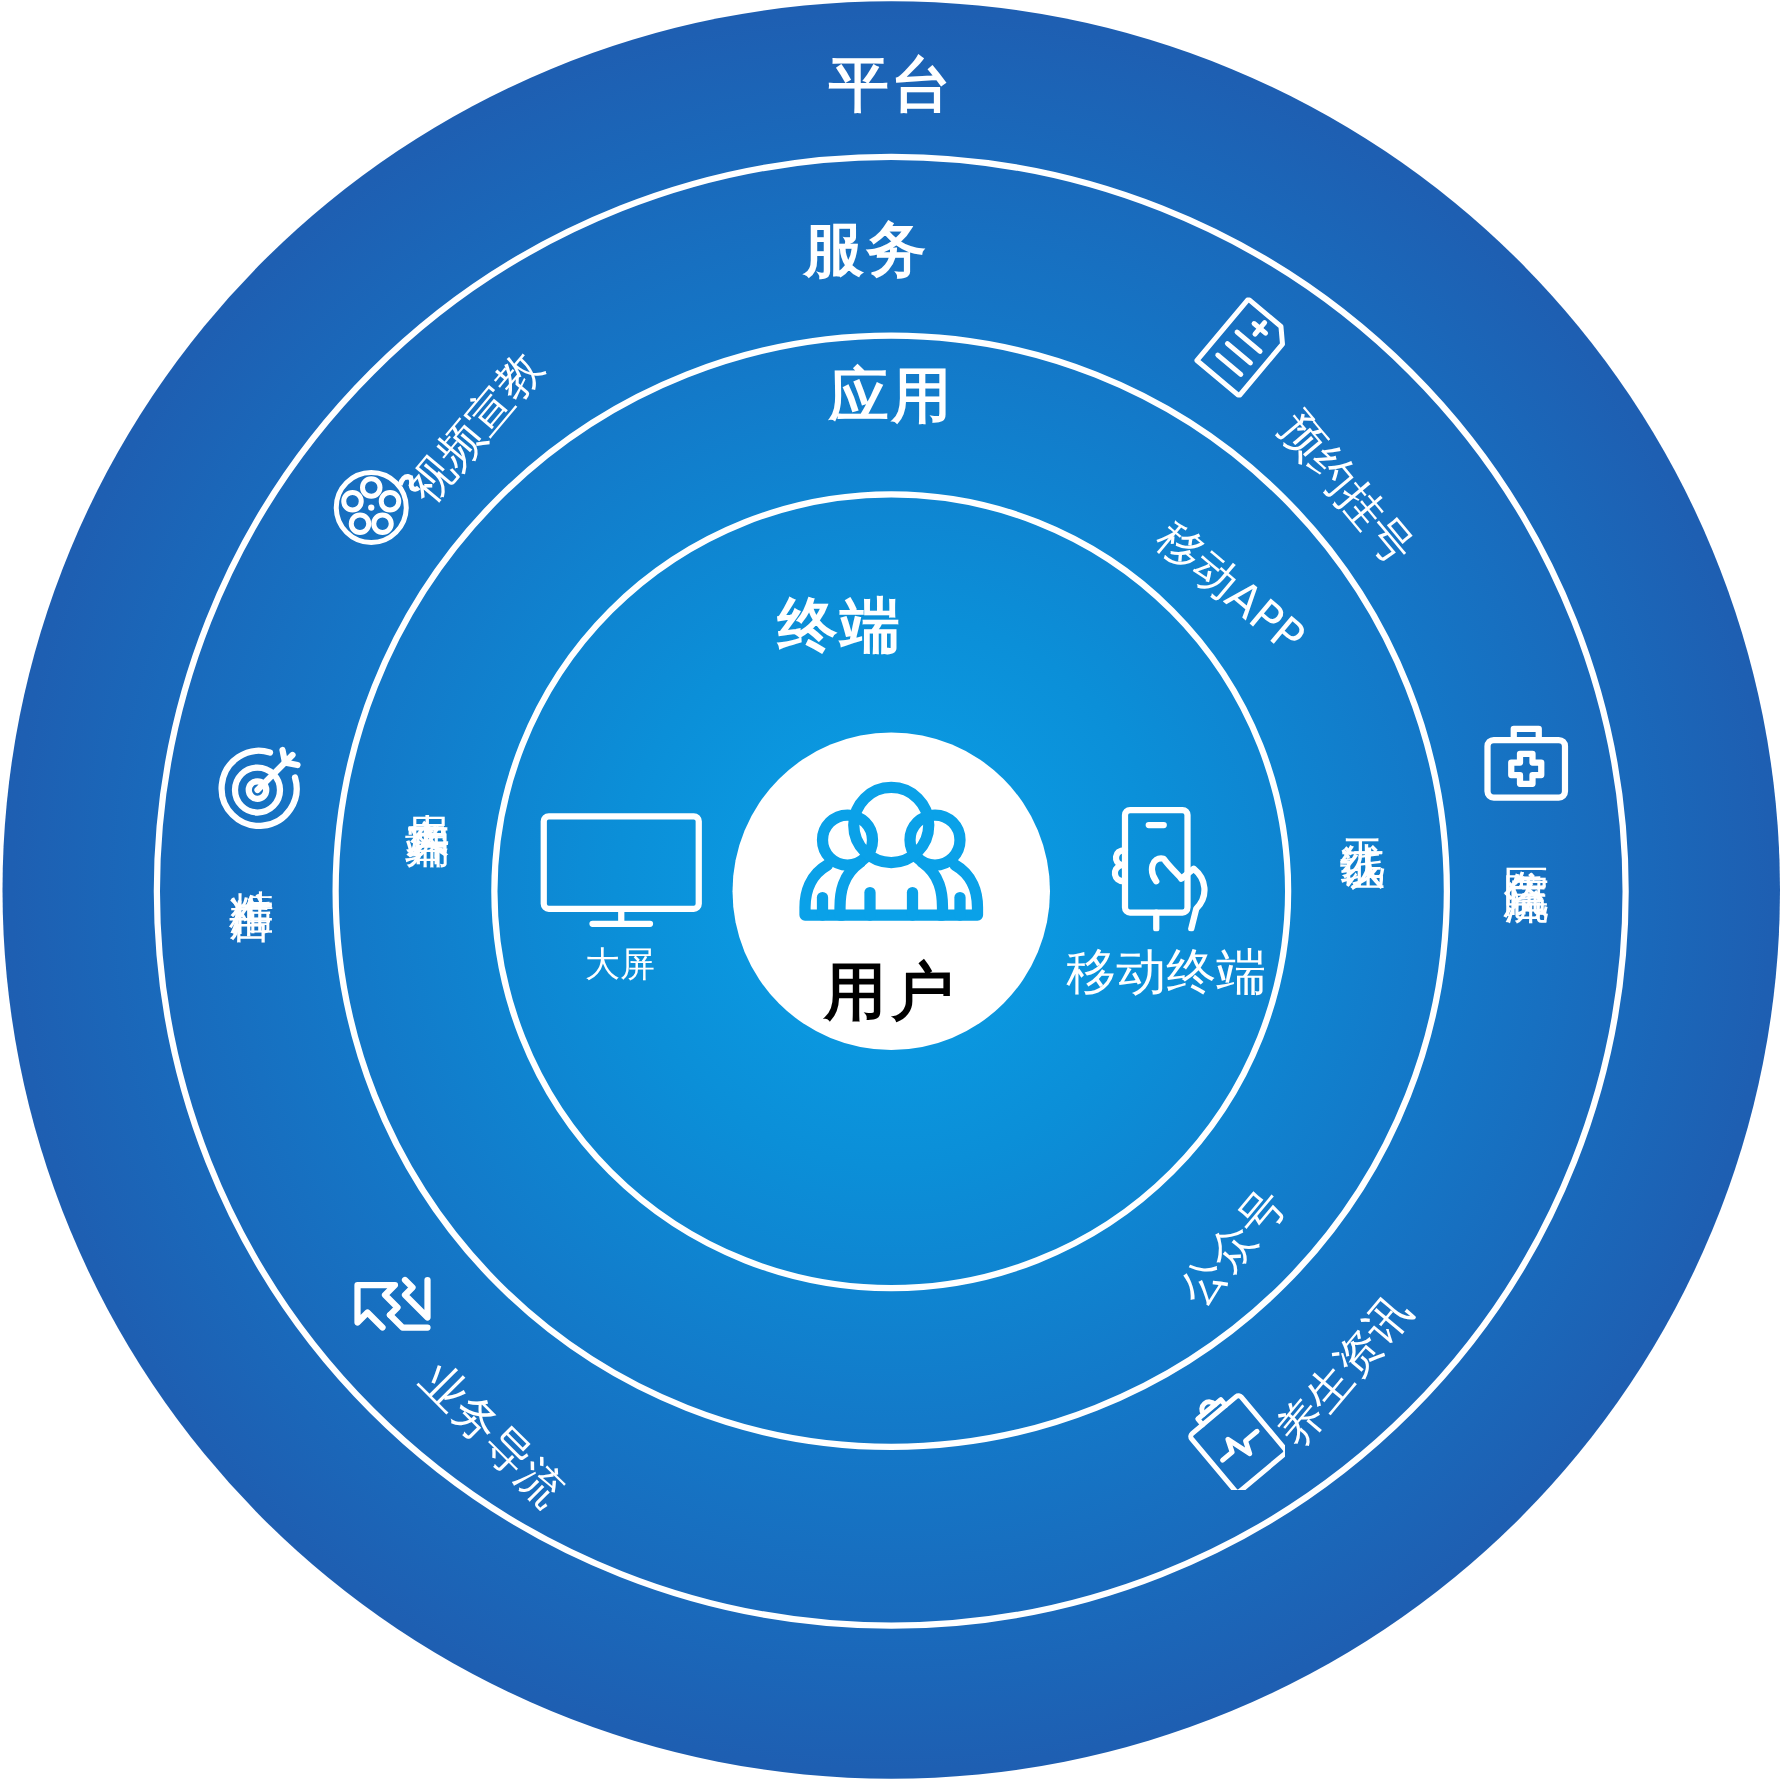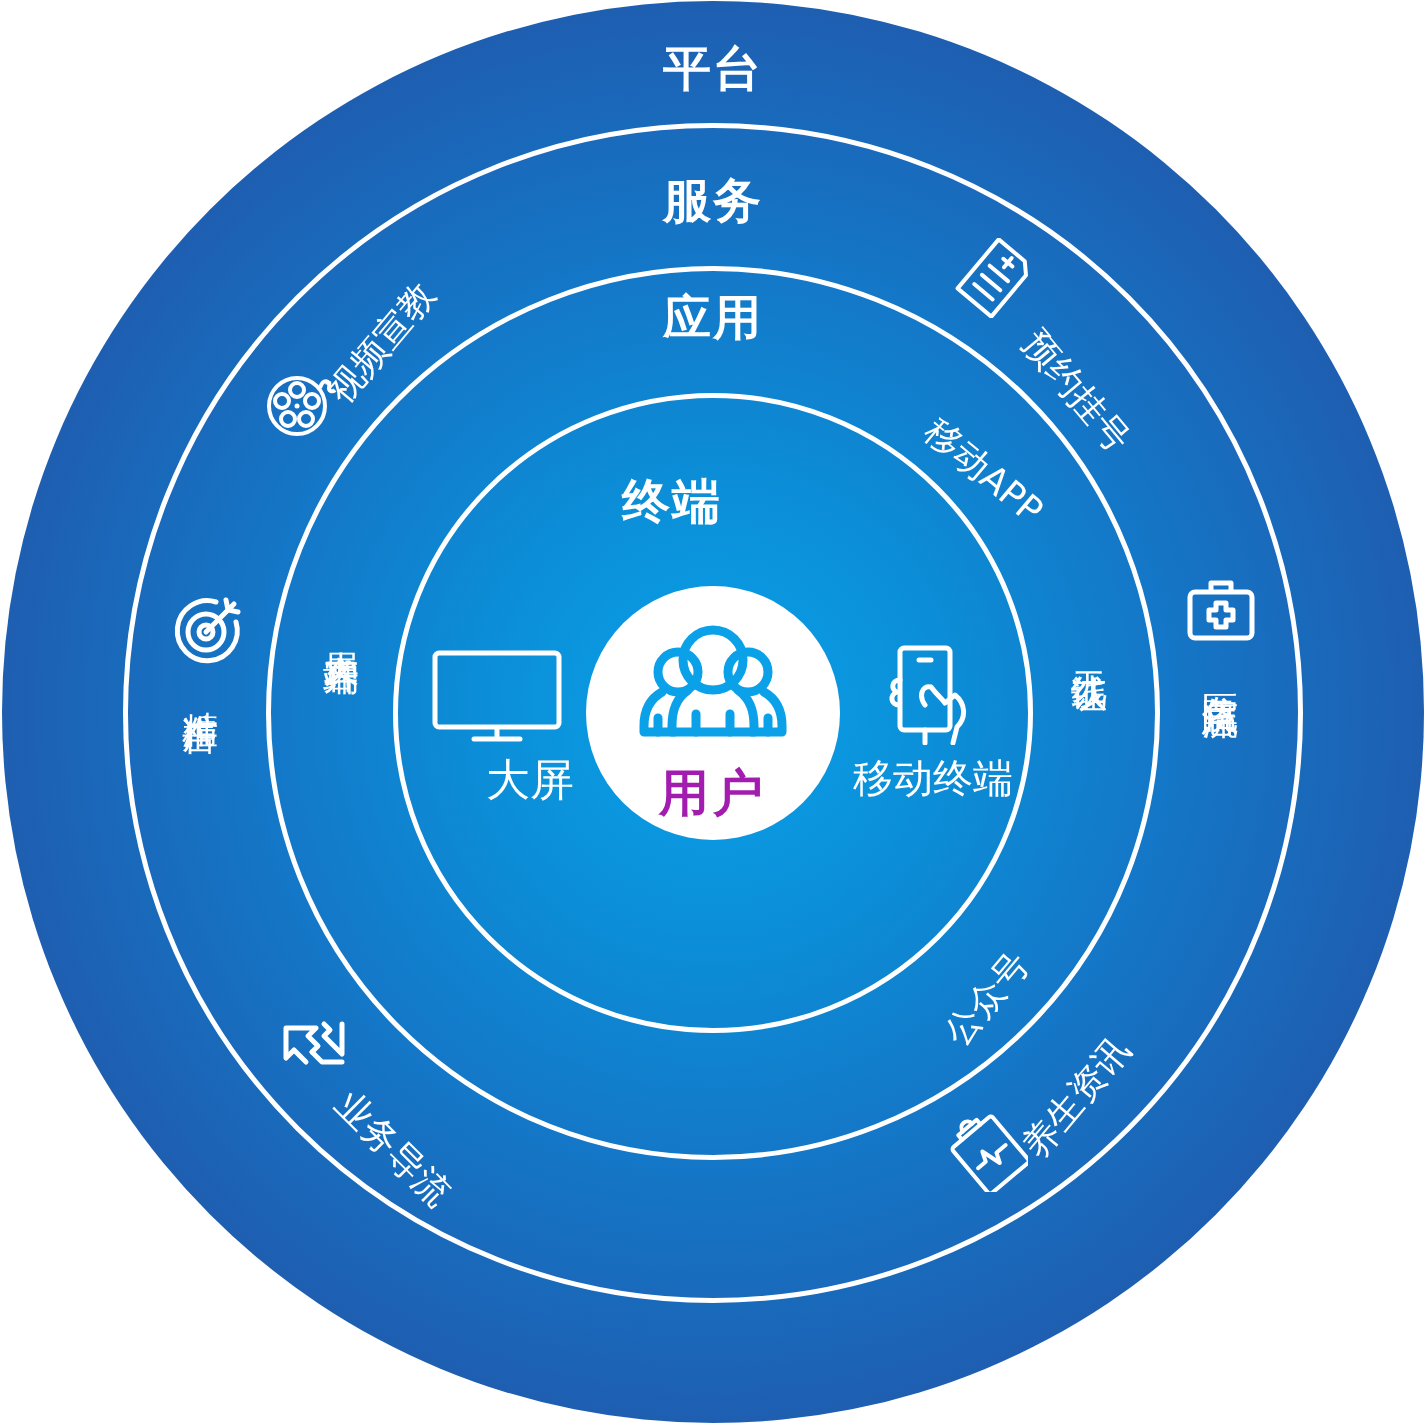--- a/index.html
+++ b/index.html
@@ -7,35 +7,35 @@
          font-family: "DejaVu Sans", "Liberation Sans", sans-serif; }
   .stage { position: absolute; left: 0; top: 0; width: 1282px; height: 1426px; }
   .disc { position: absolute; left: 2px; top: 1px; width: 1422px; height: 1422px; border-radius: 50%;
           background: radial-gradient(circle at 50% 50%, #0aa1e8 0%, #0b8fd8 22%, #1477c7 45%, #1e5fb2 70%, #2651a5 100%); }
   .ring { position: absolute; border: 5px solid #ffffff; border-radius: 50%; box-sizing: border-box; }
   .core { position: absolute; left: 586px; top: 586px; width: 254px; height: 254px; border-radius: 50%; background: #ffffff; }
   .lbl { position: absolute; color: #ffffff; white-space: nowrap; line-height: 1; }
   .layer { font-weight: bold; font-size: 48px; letter-spacing: 2px; transform: translateX(-50%); }
   .rot { font-size: 36px; transform-origin: 0 50%; }
   .vert { font-size: 36px; writing-mode: vertical-rl; text-orientation: upright; letter-spacing: 2px; }
-  .core-label { position: absolute; left: 713px; top: 760px; transform: translateX(-50%); font-size: 50px; font-weight: bold; color: #a21caf; letter-spacing: 4px; }
+  .core-label { position: absolute; left: 713px; top: 760px; transform: translateX(-50%); font-size: 50px; font-weight: bold; color: #000000; letter-spacing: 4px; }
   .icon { position: absolute; }
 </style>
 </head>
 <body>
 
 <div class="stage">
   <div class="disc"></div>
 
   <div class="ring" style="left:123px;top:123px;width:1180px;height:1180px;"></div>
   <div class="ring" style="left:266px;top:266px;width:894px;height:894px;"></div>
   <div class="ring" style="left:393px;top:393px;width:640px;height:640px;"></div>
 
   <div class="lbl layer" style="left:713px;top:44px;">平台</div>
-  <div class="lbl layer" style="left:713px;top:176px;">服务</div>
+  <div class="lbl layer" style="left:693px;top:176px;">服务</div>
   <div class="lbl layer" style="left:713px;top:293px;">应用</div>
   <div class="lbl layer" style="left:672px;top:477px;">终端</div>
 
   <div class="core"></div>
   <svg class="icon" style="left:638px;top:622px;" width="150" height="118" viewBox="0 0 150 118">
     <g fill="none" stroke="#0aa1e8" stroke-width="9" stroke-linejoin="round" stroke-linecap="round">
       <circle cx="40" cy="50" r="20"></circle>
       <circle cx="110" cy="50" r="20"></circle>
       <path d="M24 70 C10 78 6 92 6 104 L6 110 L36 110"></path>
       <path d="M126 70 C140 78 144 92 144 104 L144 110 L114 110"></path>
@@ -47,21 +47,21 @@
       <line x1="130" y1="96" x2="130" y2="110"></line>
     </g>
   </svg>
   <div class="core-label">用户</div>
 
   <svg class="icon" style="left:432px;top:650px;" width="130" height="92" viewBox="0 0 130 92">
     <rect x="3" y="3" width="124" height="74" rx="4" fill="none" stroke="#ffffff" stroke-width="5"></rect>
     <line x1="65" y1="77" x2="65" y2="88" stroke="#ffffff" stroke-width="5"></line>
     <line x1="42" y1="89" x2="88" y2="89" stroke="#ffffff" stroke-width="5" stroke-linecap="round"></line>
   </svg>
-  <div class="lbl" style="left:486px;top:758px;font-size:44px;">大屏</div>
+  <div class="lbl" style="left:468px;top:758px;font-size:28px;">大屏</div>
 
   <svg class="icon" style="left:885px;top:645px;" width="90" height="100" viewBox="0 0 90 100">
     <g fill="none" stroke="#ffffff" stroke-width="5" stroke-linejoin="round" stroke-linecap="round">
       <rect x="15" y="3" width="50" height="82" rx="4"></rect>
       <line x1="34" y1="15" x2="46" y2="15"></line>
       <path d="M15 35 C6 35 6 45 12 47 C4 50 6 60 14 60"></path>
       <path d="M40 85 L40 98"></path>
       <path d="M40 60 C34 52 36 40 46 42 C52 50 58 55 60 58 L70 50 C80 58 82 72 72 82 L68 98"></path>
     </g>
   </svg>

